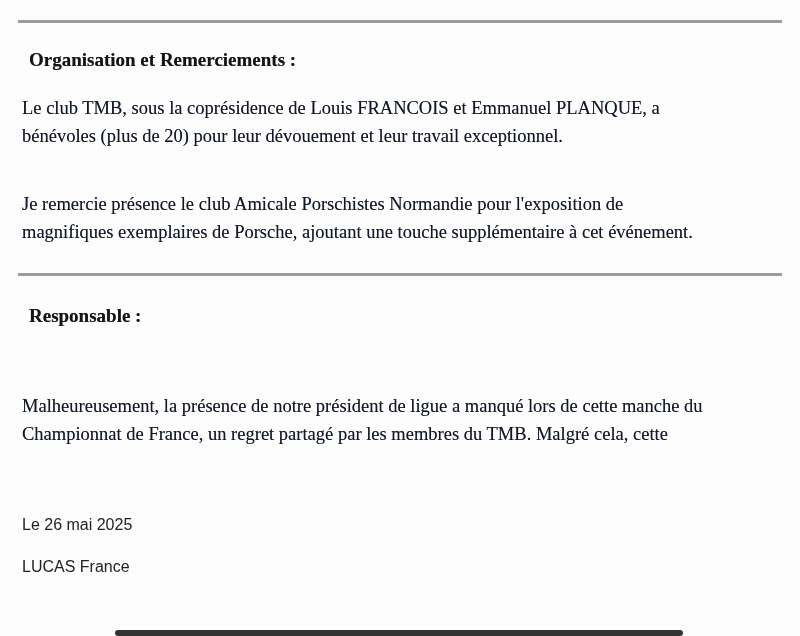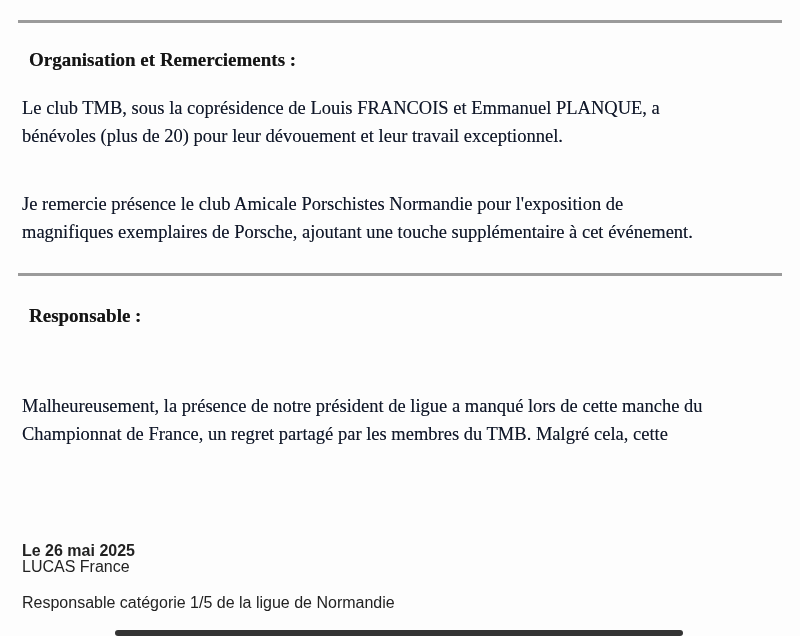--- a/index.html
+++ b/index.html
@@ -46,21 +46,21 @@
   .para-2 { top: 190px; }
   .para-3 { top: 351px; margin-top: 41px; }
   .footer-line {
     position: absolute;
     left: 22px;
     font-family: "Liberation Sans", sans-serif;
     font-size: 16px;
     color: #222222;
     white-space: nowrap;
   }
-  .footer-date { top: 542px; font-weight: bold; }
+  .footer-date { top: 516px; }
   .footer-author { top: 558px; }
   .footer-role { top: 594px; }
   .bottom-bar {
     position: absolute;
     top: 630px;
     left: 115px;
     width: 568px;
     height: 6px;
     background: #343434;
     border-radius: 3px;
@@ -91,17 +91,16 @@
 
   <div class="para para-3">
     <div class="line">Malheureusement, la présence de notre président de ligue a manqué lors de cette manche du</div>
     <div class="line">Championnat de France, un regret partagé par les membres du TMB. Malgré cela, cette</div>
   </div>
 
   <div class="footer-line footer-date">Le 26 mai 2025</div>
 
   <div class="footer-line footer-author">LUCAS France</div>
 
-  <div class="footer-line footer-role">Responsable catégorie 1/5 de la ligue de Normandie</div>
 
   <div class="bottom-bar"></div>
 
 </div>
 
 </body></html>

